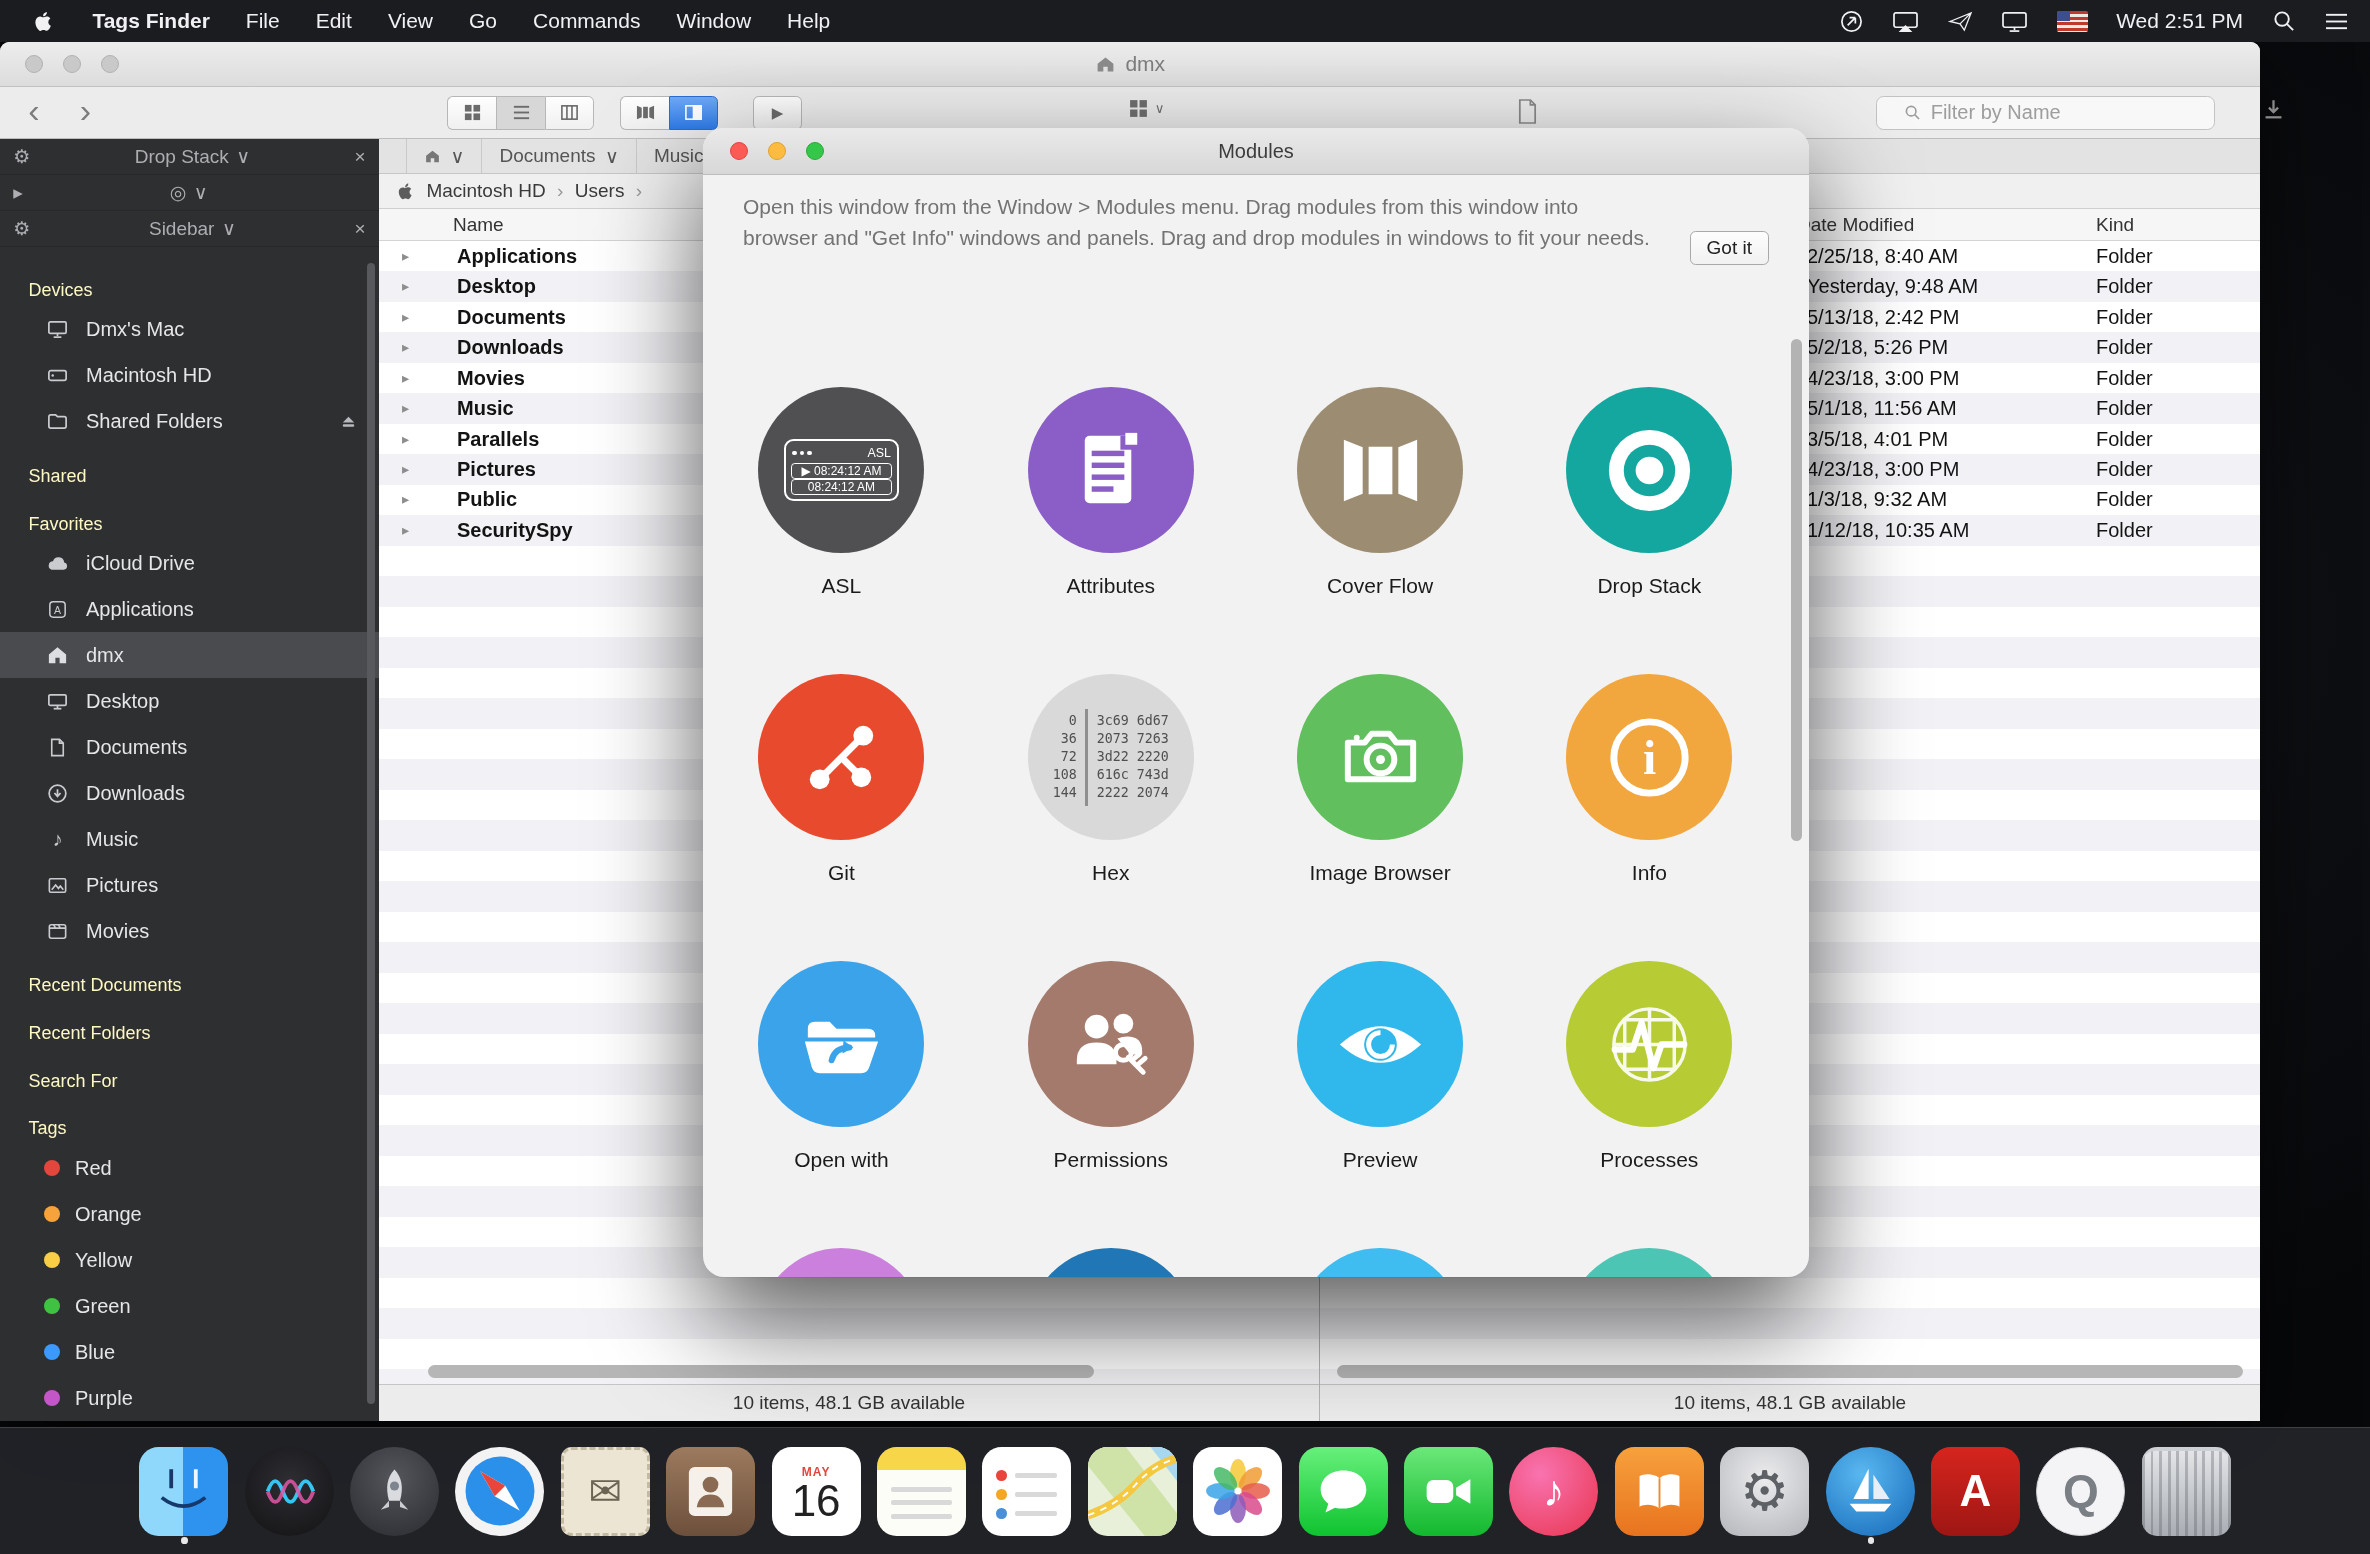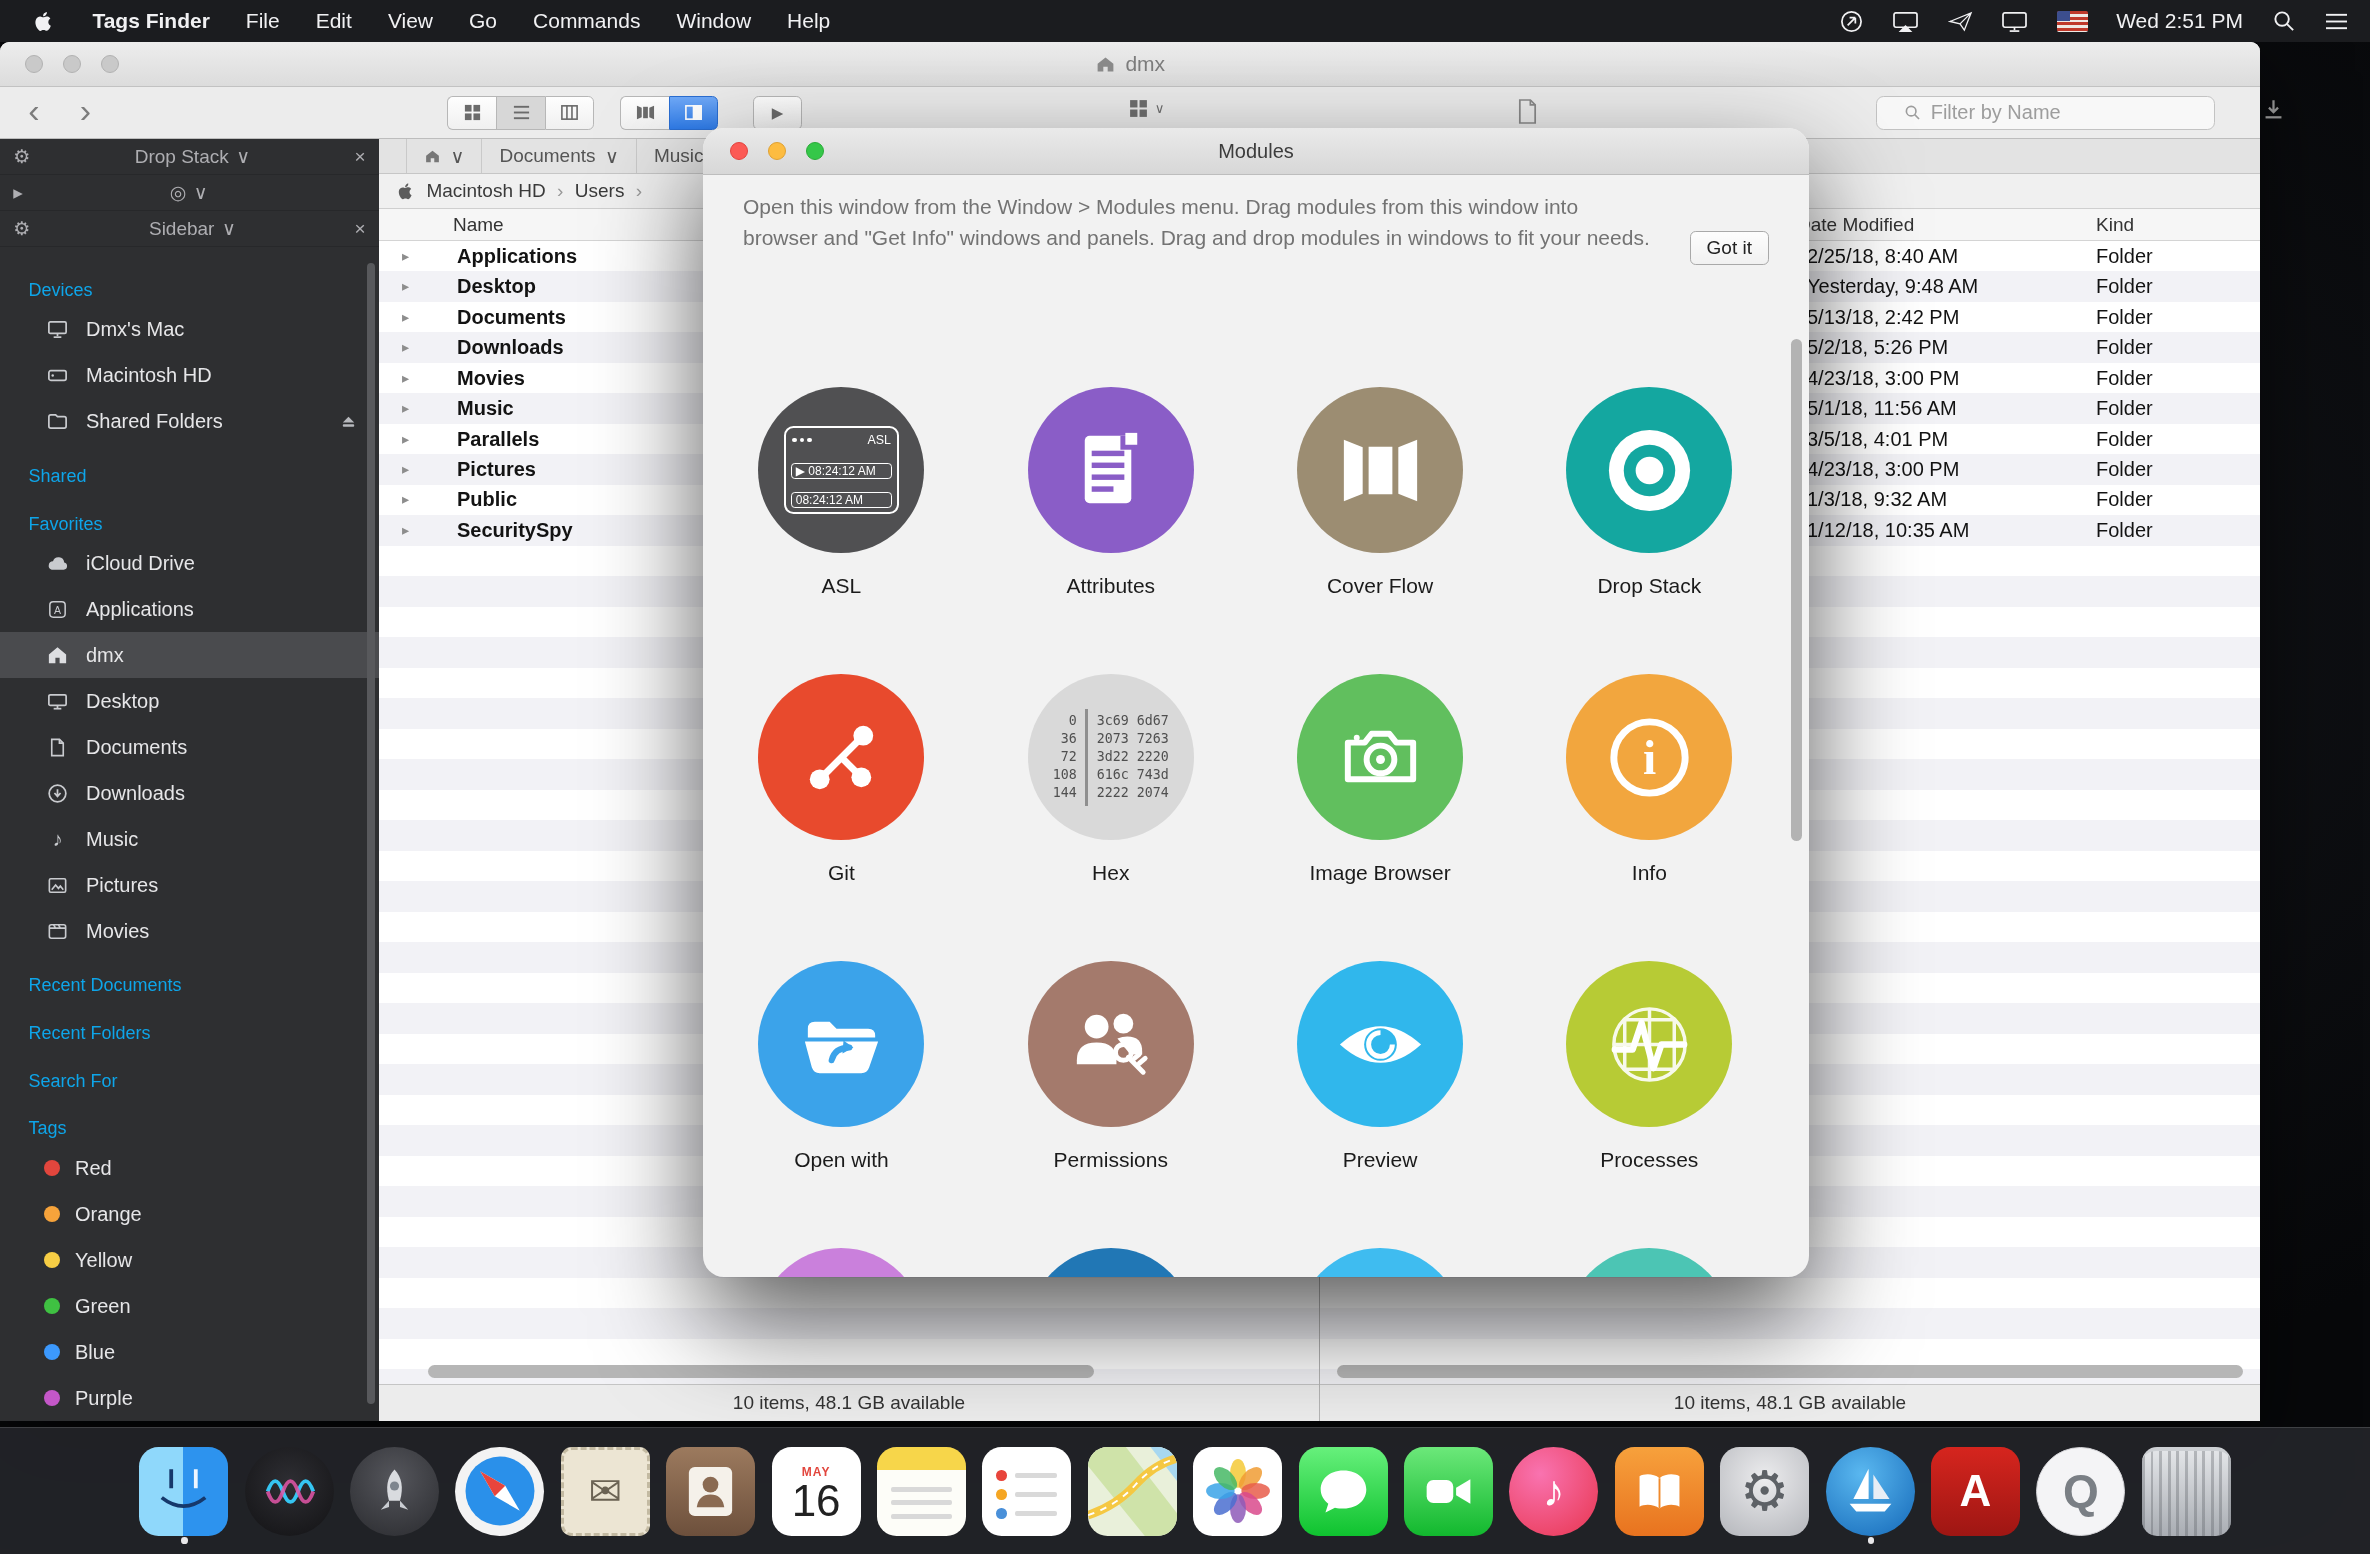--- a/index.html
+++ b/index.html
@@ -44,21 +44,21 @@
   .filter input{border:none;outline:none;background:transparent;font-size:20px;color:#333;width:100%;font-family:"Liberation Sans",sans-serif;}
   .filter input::placeholder{color:#9d9d9d;}
   #main{position:absolute;top:97px;bottom:0;left:0;right:0;display:flex;overflow:hidden;}
   
   #sidebar{width:379px;flex:none;background:#2e2f31;position:relative;overflow:hidden;color:#d9d9db;}
   .panel-row{height:35px;display:flex;align-items:center;padding:0 13.3px;color:#aeaeb2;font-size:19px;
              border-bottom:1px solid #27282a;gap:7.6px;}
   .panel-row .mid{flex:1;display:flex;align-items:center;justify-content:center;gap:7.6px;}
   .glyph{font-size:19px;line-height:1;}
   #sb-list{position:absolute;top:107px;bottom:0;left:0;right:0;overflow:hidden;padding-top:13.3px;}
-  .sb-section{height:42px;display:flex;align-items:flex-end;padding:0 0 5.7px 28.5px;color:#0ea5e9;font-size:18px;}
+  .sb-section{height:42px;display:flex;align-items:flex-end;padding:0 0 5.7px 28.5px;color:#fef9c3;font-size:18px;}
   .sb-item{height:46px;display:flex;align-items:center;padding:0 21px 0 44px;font-size:20px;color:#e6e6e8;gap:15px;}
   .sb-item.selected{background:#4a4b4e;}
   .sb-item .sicon{width:27px;display:flex;justify-content:center;align-items:center;}
   .sb-item .trail{margin-left:auto;display:flex;align-items:center;}
   .tag-dot{width:16px;height:16px;border-radius:50%;flex:none;}
   #sb-scroll{position:absolute;right:3.8px;top:124px;bottom:17px;width:8.6px;border-radius:4.8px;background:#58595c;}
   
   #panes{flex:1;display:flex;min-width:0;}
   .pane{position:relative;flex:1;background:#fff;display:flex;flex-direction:column;min-width:0;}
   .pane + .pane{border-left:1px solid #b5b5b5;}
@@ -99,21 +99,21 @@
             grid-template-columns:repeat(4,1fr);grid-auto-rows:287px;padding-top:74px;}
   .mod{display:flex;flex-direction:column;align-items:center;}
   .mod-circle{width:166px;height:166px;border-radius:50%;display:flex;align-items:center;justify-content:center;flex:none;}
   .mod-label{margin-top:21px;font-size:21px;color:#1b1b1b;}
   #dlg-scroll{position:absolute;right:6.7px;top:211px;width:11.4px;height:502px;border-radius:5.7px;background:#b3b3b3;}
   
   .asl{width:101px;border:2.9px solid #fff;border-radius:9.5px;padding:3.8px 4.8px;color:#fff;}
   .asl-bar{display:flex;align-items:center;gap:2.9px;padding:1px 1px 2.9px;}
   .asl-d{width:4.8px;height:4.8px;border-radius:50%;background:#fff;}
   .asl-t{margin-left:auto;font-size:12.4px;}
-  .asl-r{border:1.9px solid #fff;border-radius:3.8px;margin-top:13px;padding:0 3.8px;font-size:12px;white-space:nowrap;}
+  .asl-r{border:1.9px solid #fff;border-radius:3.8px;margin-top:0;padding:0 3.8px;font-size:12px;white-space:nowrap;text-align:center;}
   .hexwrap{display:flex;align-items:center;gap:8.6px;color:#4f4f4f;font-family:"DejaVu Sans Mono",monospace;
            font-size:13.3px;line-height:18px;}
   .hexl{text-align:right;}
   .hexdiv{width:2.9px;height:97px;background:#8f8f8f;}
   
   #dock{position:absolute;z-index:20;left:0;right:0;bottom:0;height:126px;background:rgba(38,39,44,.85);
         border-top:1px solid rgba(255,255,255,.14);display:flex;align-items:center;justify-content:center;gap:12.4px;}
   .dock-item{width:93px;height:105px;position:relative;display:flex;align-items:center;justify-content:center;}
   .dock-ico{width:89px;height:89px;border-radius:21px;display:flex;align-items:center;justify-content:center;
             overflow:hidden;position:relative;flex-direction:column;}

